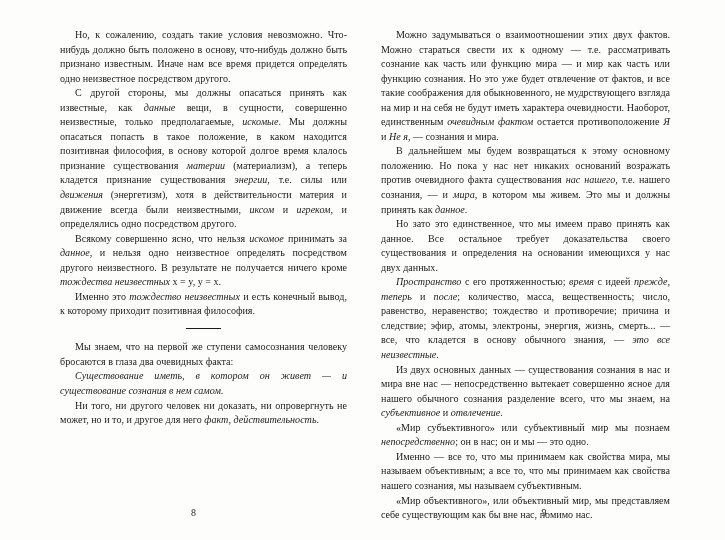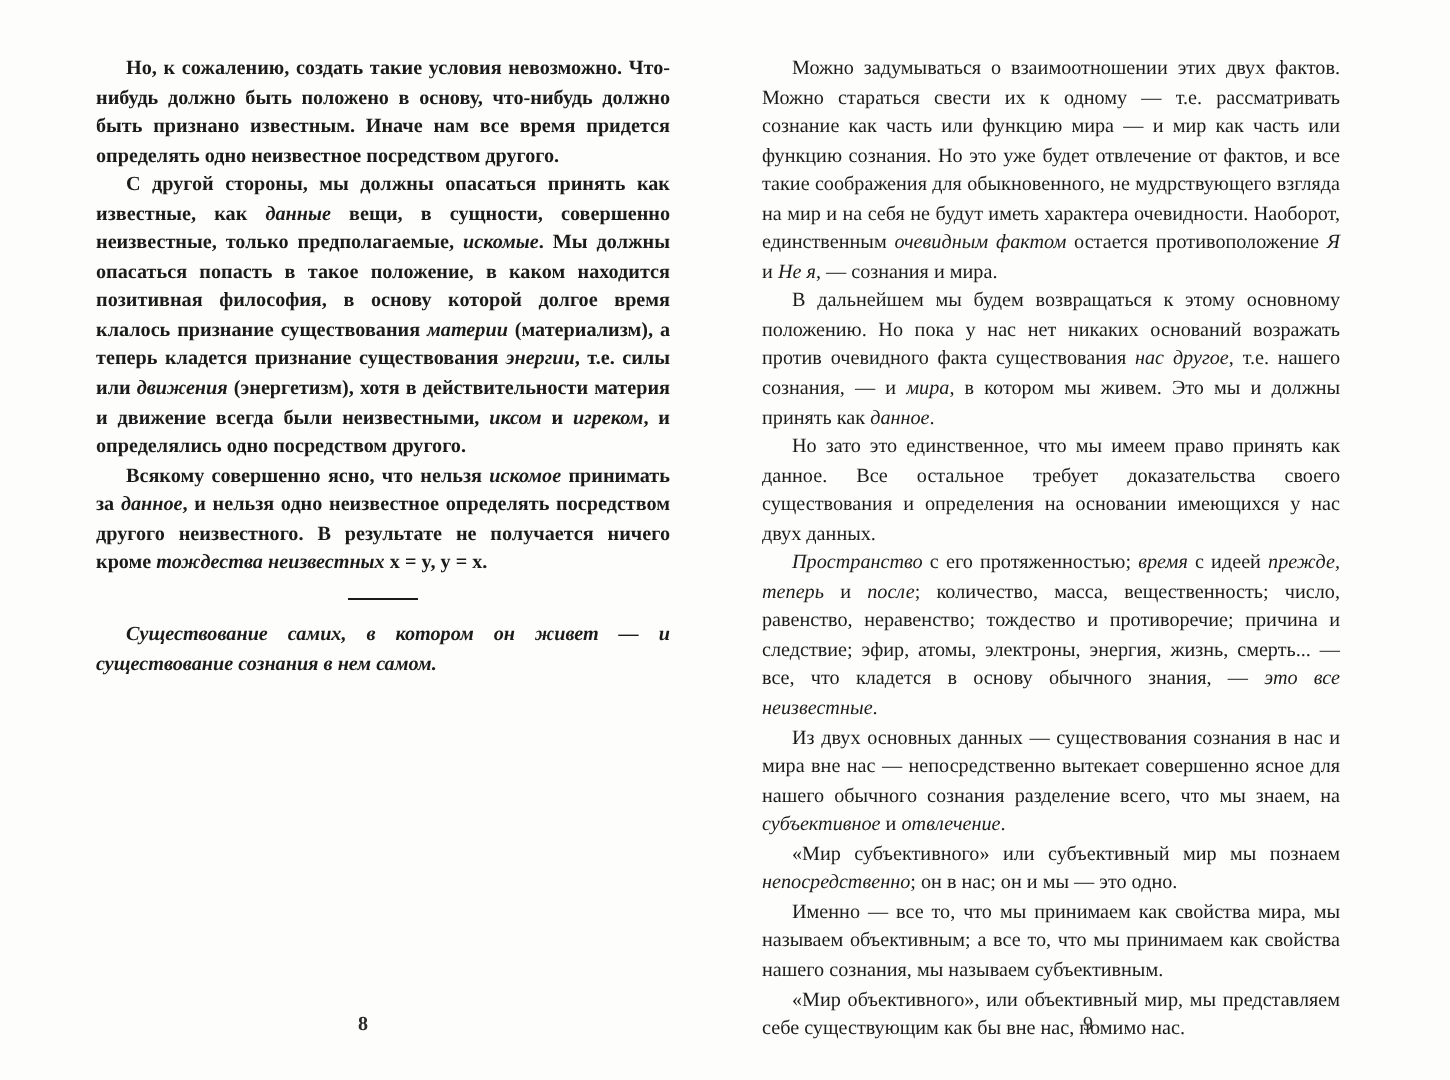--- a/index.html
+++ b/index.html
@@ -15,21 +15,21 @@
     overflow: hidden;
     font-family: "Liberation Serif", "DejaVu Serif", serif;
     color: #1b1b1b;
   }
   .page {
     position: absolute;
     top: 0;
     height: 540px;
     box-sizing: border-box;
   }
-  #page-left  { left: 0;     width: 363px; font-weight: bold; }
+  #page-left  { left: 12px;     width: 363px; }
   #page-right { left: 363px; width: 362px; }
 
   .textblock {
     position: absolute;
     top: 28px;
     font-size: 10.1px;
     line-height: 14.55px;
     text-align: justify;
     text-justify: inter-word;
     hyphens: manual;
@@ -84,32 +84,35 @@
 </head>
 <body>
 
 <div id="spread">
 
   <div class="page" id="page-left">
     <div class="textblock" id="left-text">
         <p class="para"><span>Но, к сожалению, создать такие условия невозможно. Что-нибудь должно быть положено в основу, что-нибудь должно быть признано известным. Иначе нам все время придется определять одно неизвестное посредством другого.</span></p>
         <p class="para"><span>С другой стороны, мы должны опасаться принять как известные, как </span><span class="it">данные</span><span> вещи, в сущности, совершенно неизвестные, только предполагаемые, </span><span class="it">искомые</span><span>. Мы должны опасаться попасть в такое положение, в каком находится позитивная философия, в основу которой долгое время клалось признание существования </span><span class="it">материи</span><span> (материализм), а теперь кладется признание существования </span><span class="it">энергии</span><span>, т.е. силы или </span><span class="it">движения</span><span> (энергетизм), хотя в действительности материя и движение всегда были неизвестными, </span><span class="it">иксом</span><span> и </span><span class="it">игреком</span><span>, и определялись одно посредством другого.</span></p>
         <p class="para"><span>Всякому совершенно ясно, что нельзя </span><span class="it">искомое</span><span> принимать за </span><span class="it">данное</span><span>, и нельзя одно неизвестное определять посредством другого неизвестного. В результате не получается ничего кроме </span><span class="it">тождества неизвестных</span><span> x = y, y = x.</span></p>
+        <p class="para"><span>Именно это </span><span class="it">тождество неизвестных</span><span> и есть конечный вывод, к которому приходит позитивная философия.</span></p>
         <div class="divider-wrap"><span class="divider" style="width: 35px;"></span></div>
-        <p class="para"><span class="it">Существование самих, в котором он живет — и существование сознания в нем самом.</span></p>
+        <p class="para"><span>Мы знаем, что на первой же ступени самосознания человеку бросаются в глаза два очевидных факта:</span></p>
+        <p class="para"><span class="it">Существование иметь, в котором он живет — и существование сознания в нем самом.</span></p>
+        <p class="para"><span>Ни того, ни другого человек ни доказать, ни опровергнуть не может, но и то, и другое для него </span><span class="it">факт, действительность</span><span>.</span></p>
       </div>
     <div class="folio">8</div>
   </div>
 
   <div class="gutter"></div>
 
   <div class="page" id="page-right">
     <div class="textblock" id="right-text">
         <p class="para"><span>Можно задумываться о взаимоотношении этих двух фактов. Можно стараться свести их к одному — т.е. рассматривать сознание как часть или функцию мира — и мир как часть или функцию сознания. Но это уже будет отвлечение от фактов, и все такие соображения для обыкновенного, не мудрствующего взгляда на мир и на себя не будут иметь характера очевидности. Наоборот, единственным </span><span class="it">очевидным фактом</span><span> остается противоположение </span><span class="it">Я</span><span> и </span><span class="it">Не я</span><span>, — сознания и мира.</span></p>
-        <p class="para"><span>В дальнейшем мы будем возвращаться к этому основному положению. Но пока у нас нет никаких оснований возражать против очевидного факта существования </span><span class="it">нас другое</span><span>, т.е. нашего сознания, — и </span><span class="it">мира</span><span>, в котором мы живем. Это мы и должны принять как </span><span class="it">данное</span><span>.</span></p>
+        <p class="para"><span>В дальнейшем мы будем возвращаться к этому основному положению. Но пока у нас нет никаких оснований возражать против очевидного факта существования </span><span class="it">нас нашего</span><span>, т.е. нашего сознания, — и </span><span class="it">мира</span><span>, в котором мы живем. Это мы и должны принять как </span><span class="it">данное</span><span>.</span></p>
         <p class="para"><span>Но зато это единственное, что мы имеем право принять как данное. Все остальное требует доказательства своего существования и определения на основании имеющихся у нас двух данных.</span></p>
         <p class="para"><span class="it">Пространство</span><span> с его протяженностью; </span><span class="it">время</span><span> с идеей </span><span class="it">прежде, теперь</span><span> и </span><span class="it">после</span><span>; количество, масса, вещественность; число, равенство, неравенство; тождество и противоречие; причина и следствие; эфир, атомы, электроны, энергия, жизнь, смерть... — все, что кладется в основу обычного знания, — </span><span class="it">это все неизвестные</span><span>.</span></p>
         <p class="para"><span>Из двух основных данных — существования сознания в нас и мира вне нас — непосредственно вытекает совершенно ясное для нашего обычного сознания разделение всего, что мы знаем, на </span><span class="it">субъективное</span><span> и </span><span class="it">отвлечение</span><span>.</span></p>
         <p class="para"><span>«Мир субъективного» или субъективный мир мы познаем </span><span class="it">непосредственно</span><span>; он в нас; он и мы — это одно.</span></p>
         <p class="para"><span>Именно — все то, что мы принимаем как свойства мира, мы называем объективным; а все то, что мы принимаем как свойства нашего сознания, мы называем субъективным.</span></p>
         <p class="para"><span>«Мир объективного», или объективный мир, мы представляем себе существующим как бы вне нас, помимо нас.</span></p>
       </div>
     <div class="folio">9</div>
   </div>
 

